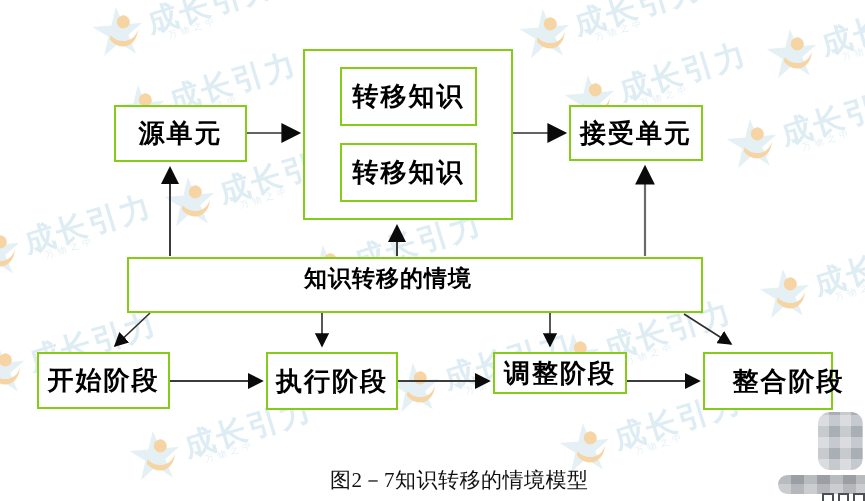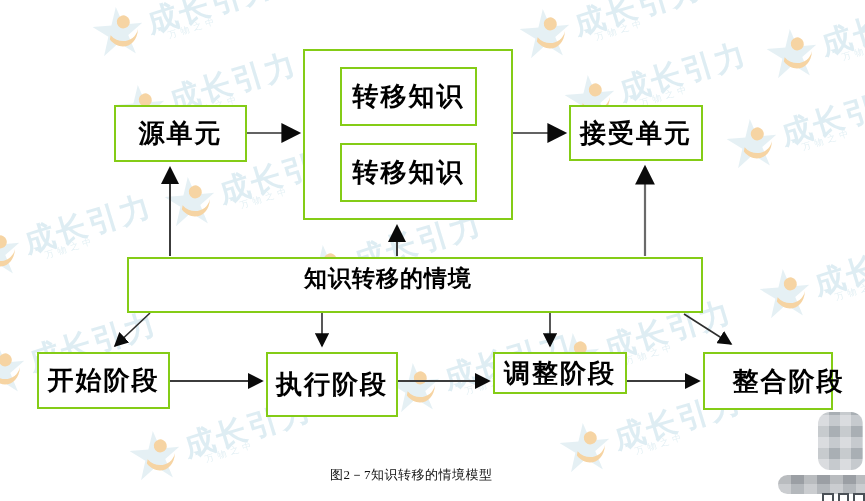--- a/index.html
+++ b/index.html
@@ -26,21 +26,21 @@
   #arrows{position:absolute;left:0;top:0;z-index:2;}
   
   .box{
     position:absolute;z-index:3;background:#fff;border:2px solid #84cc16;
     display:flex;align-items:center;justify-content:center;
     font-weight:bold;color:#000;box-sizing:border-box;white-space:nowrap;
   }
   .label-lg{font-size:26px;letter-spacing:2px;}
   .label-band{font-size:23px;letter-spacing:1px;transform:translate(-27px,-7px);}
   #caption{
-    position:absolute;left:330px;top:466px;z-index:3;font-size:13px;color:#111;
+    position:absolute;left:330px;top:466px;z-index:3;font-size:21px;color:#111;
     letter-spacing:.5px;white-space:nowrap;
   }
   
   .pixelate{
     position:absolute;z-index:4;
     background:
       repeating-linear-gradient(90deg, rgba(255,255,255,.35) 0 11px, rgba(0,0,0,0) 11px 22px),
       repeating-linear-gradient(0deg, #c6cace 0 11px, #a9afb4 11px 22px);
   }
   #px-blob{left:818px;top:412px;width:45px;height:58px;border-radius:12px;}
@@ -241,21 +241,21 @@
     <span>接受单元</span>
   </div>
 
   <div class="box" style="left:127px;top:257px;width:576px;height:56px;align-items:center;">
     <span class="label-band">知识转移的情境</span>
   </div>
 
   <div class="box label-lg" style="left:37px;top:352px;width:133px;height:57px;font-family:Liberation Serif, serif;">
     <span>开始阶段</span>
   </div>
-  <div class="box label-lg" style="left:266px;top:352px;width:132px;height:65px;">
+  <div class="box label-lg" style="left:266px;top:352px;width:132px;height:58px;">
     <span>执行阶段</span>
   </div>
   <div class="box label-lg" style="left:493px;top:352px;width:134px;height:42px;">
     <span>调整阶段</span>
   </div>
   <div class="box label-lg" style="left:703px;top:352px;width:130px;height:58px;padding-left:41px;">
     <span>整合阶段</span>
   </div>
 
   <div id="caption">图2－7知识转移的情境模型</div>

